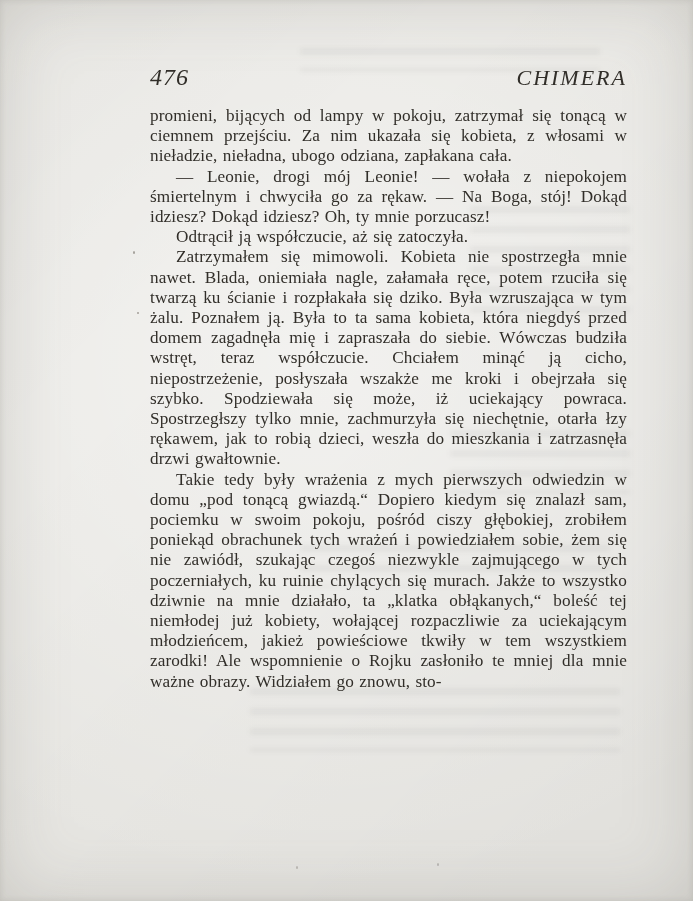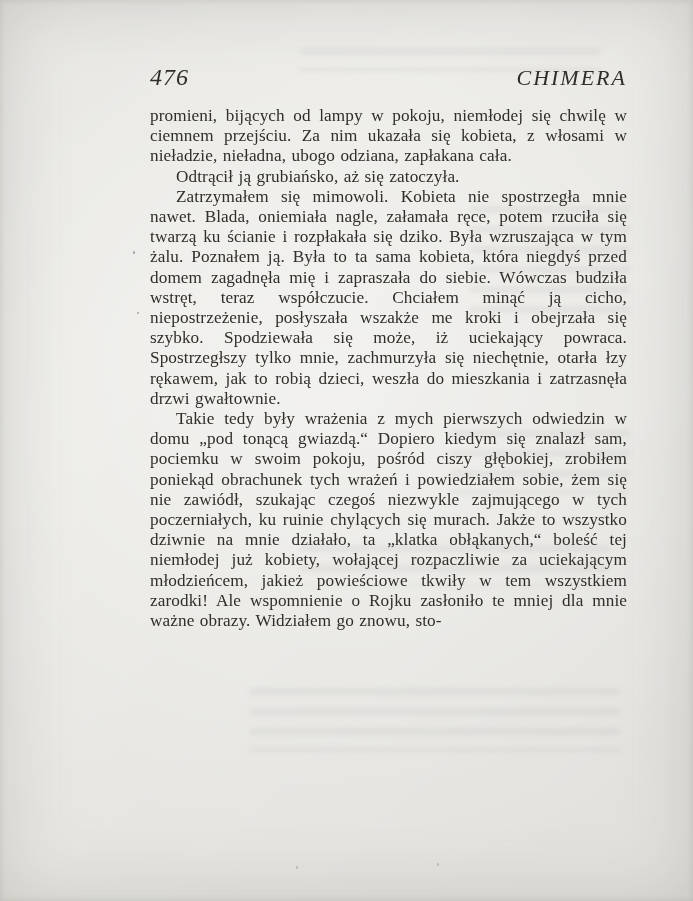--- a/index.html
+++ b/index.html
@@ -73,22 +73,23 @@
   <div class="ghost g3"></div>
   <div class="ghost g4"></div>
   <div class="ghost g5"></div>
 
   <header class="running-head">
     <span class="pageno">476</span>
     <span class="running-title">CHIMERA</span>
   </header>
 
   <main class="textblock">
-    <p class="no-indent">promieni, bijących od lampy w pokoju, niemłodej się chwilę w ciemnem przejściu.  Za nim ukazała się kobieta, z włosami w nieładzie, nieładna, ubogo odziana, zapłakana cała.</p>
-    <p>Odtrącił ją grubiańsko, aż się zatoczyła.</p>
+    <p class="no-indent">promieni, bijących od lampy w pokoju, zatrzymał się tonącą w ciemnem przejściu.  Za nim ukazała się kobieta, z włosami w nieładzie, nieładna, ubogo odziana, zapłakana cała.</p>
+    <p>— Leonie, drogi mój Leonie! — wołała z niepokojem śmiertelnym i chwyciła go za rękaw. — Na Boga, stój! Dokąd idziesz?  Dokąd idziesz?  Oh, ty mnie porzucasz!</p>
+    <p>Odtrącił ją współczucie, aż się zatoczyła.</p>
     <p>Zatrzymałem się mimowoli.  Kobieta nie spostrzegła mnie nawet.  Blada, oniemiała nagle, załamała ręce, potem rzuciła się twarzą ku ścianie i rozpłakała się dziko. Była wzruszająca w tym żalu.  Poznałem ją.  Była to ta sama kobieta, która niegdyś przed domem zagadnęła mię i zapraszała do siebie.  Wówczas budziła wstręt, teraz współczucie.  Chciałem minąć ją cicho, niepostrzeżenie, posłyszała wszakże me kroki i obejrzała się szybko. Spodziewała się może, iż uciekający powraca.  Spostrzegłszy tylko mnie, zachmurzyła się niechętnie, otarła łzy rękawem, jak to robią dzieci, weszła do mieszkania i zatrzasnęła drzwi gwałtownie.</p>
     <p>Takie tedy były wrażenia z mych pierwszych odwiedzin w domu „pod tonącą gwiazdą.“  Dopiero kiedym się znalazł sam, pociemku w swoim pokoju, pośród ciszy głębokiej, zrobiłem poniekąd obrachunek tych wrażeń i powiedziałem sobie, żem się nie zawiódł, szukając czegoś niezwykle zajmującego w tych poczerniałych, ku ruinie chylących się murach.  Jakże to wszystko dziwnie na mnie działało, ta „klatka obłąkanych,“ boleść tej niemłodej już kobiety, wołającej rozpaczliwie za uciekającym młodzieńcem, jakież powieściowe tkwiły w tem wszystkiem zarodki!  Ale wspomnienie o Rojku zasłoniło te mniej dla mnie ważne obrazy.  Widziałem go znowu, sto-</p>
   </main>
 
   <span class="speck s1"></span>
   <span class="speck s2"></span>
   <span class="speck s3"></span>
   <span class="speck s4"></span>
 
 </div>

